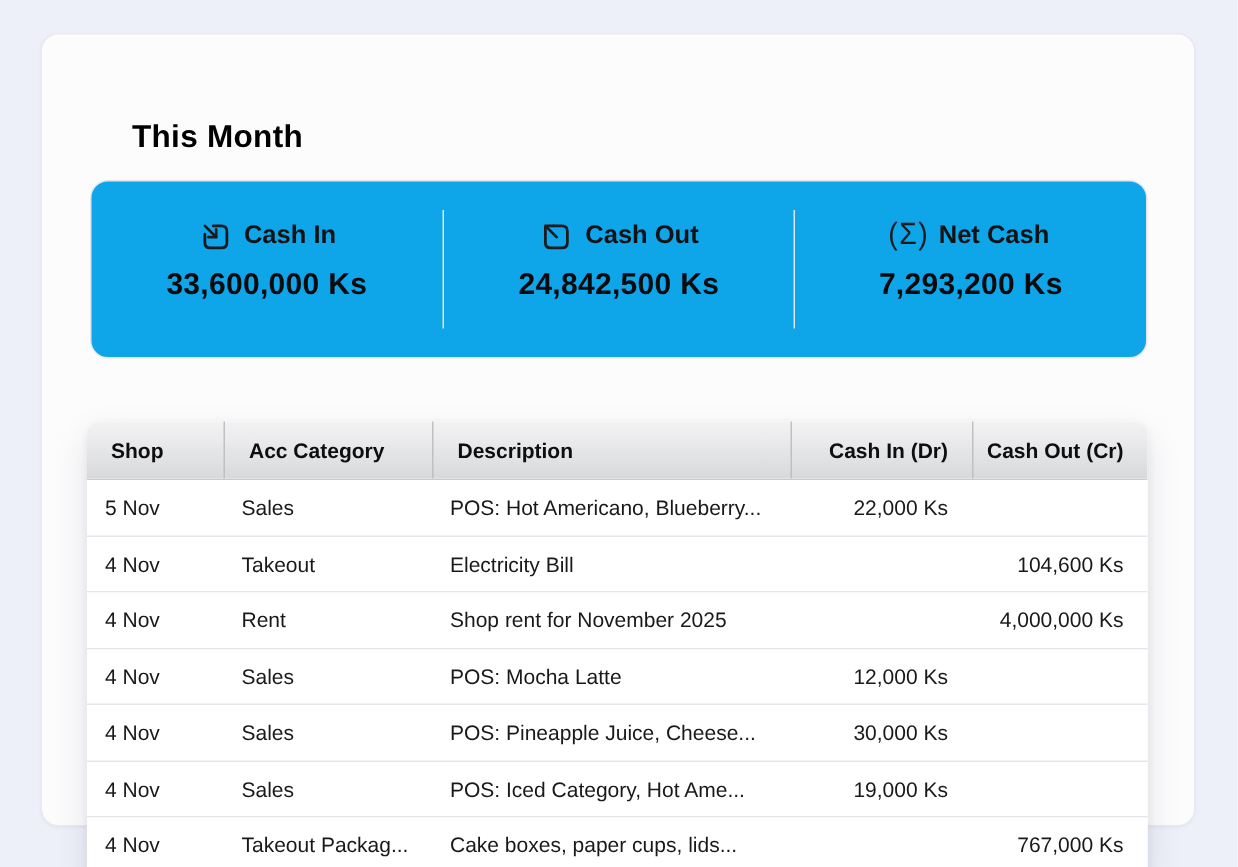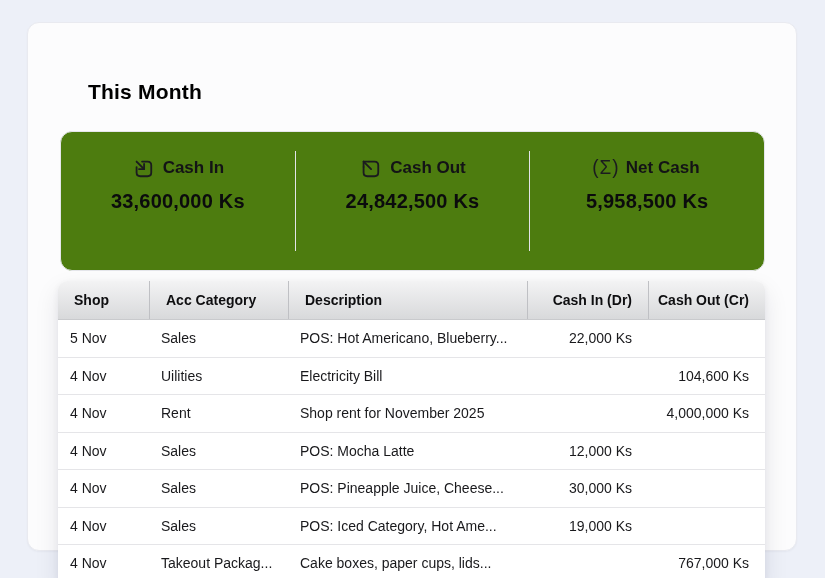--- a/index.html
+++ b/index.html
@@ -21,22 +21,22 @@
     border-radius:12px;
     box-shadow:0 1px 2px rgba(16,24,40,.04);
   }
   .page-title {
     position:absolute; left:60px; top:57px;
     font-size:21px; font-weight:700; color:#000000; letter-spacing:.2px;
   }
 
   
   .summary-box {
-    position:absolute; left:60px; top:131px; width:705px; height:140px;
-    background:#4d7c0f;
+    position:absolute; left:60px; top:120px; width:705px; height:119px;
+    background:#0ea5e9;
     border:1px solid #e5e6eb;
     border-radius:12px;
     display:flex; align-items:stretch;
   }
   .summary-item { flex:1; display:flex; flex-direction:column; align-items:center; }
   .vdiv { width:1px; background:#e3e4e9; margin:19px 0; }
   .summary-label-row {
     display:flex; align-items:center; justify-content:center; gap:9px;
     margin-top:24px; height:24px;
   }
@@ -128,21 +128,21 @@
 
     <div class="vdiv"></div>
 
     <div class="summary-item">
       <div class="summary-label-row">
         <span class="summary-icon">
           <span class="sigma-glyph">(Σ)</span>
         </span>
         <span class="summary-label">Net Cash</span>
       </div>
-      <div class="summary-value">5,958,500 Ks</div>
+      <div class="summary-value">7,293,200 Ks</div>
     </div>
 
   </div>
 
   <div class="table">
     <div class="thead">
       <div class="th">Shop</div>
       <div class="th">Acc Category</div>
       <div class="th">Description</div>
       <div class="th num">Cash In (Dr)</div>
@@ -151,21 +151,21 @@
     <div class="tbody">
         <div class="tr">
           <div class="td">5 Nov</div>
           <div class="td">Sales</div>
           <div class="td">POS: Hot Americano, Blueberry...</div>
           <div class="td num">22,000 Ks</div>
           <div class="td num"></div>
         </div>
         <div class="tr">
           <div class="td">4 Nov</div>
-          <div class="td">Uilities</div>
+          <div class="td">Takeout</div>
           <div class="td">Electricity Bill</div>
           <div class="td num"></div>
           <div class="td num">104,600 Ks</div>
         </div>
         <div class="tr">
           <div class="td">4 Nov</div>
           <div class="td">Rent</div>
           <div class="td">Shop rent for November 2025</div>
           <div class="td num"></div>
           <div class="td num">4,000,000 Ks</div>

